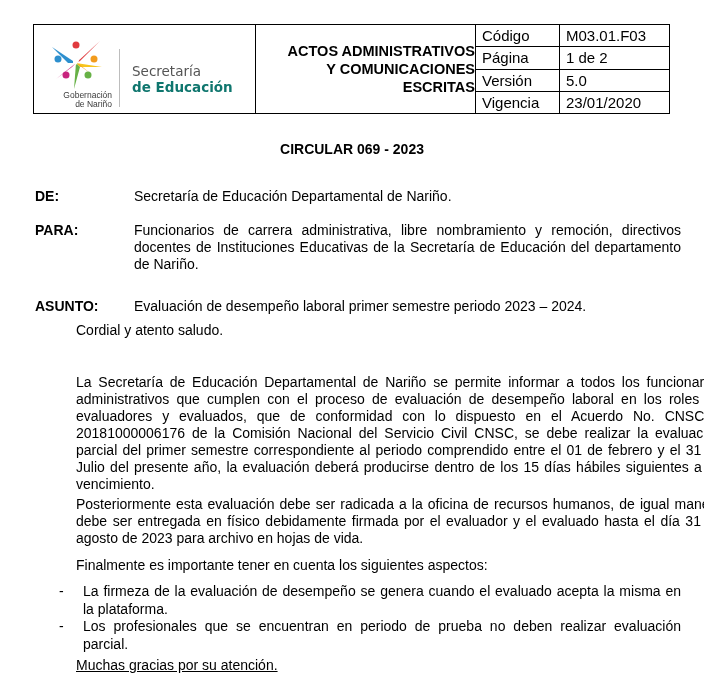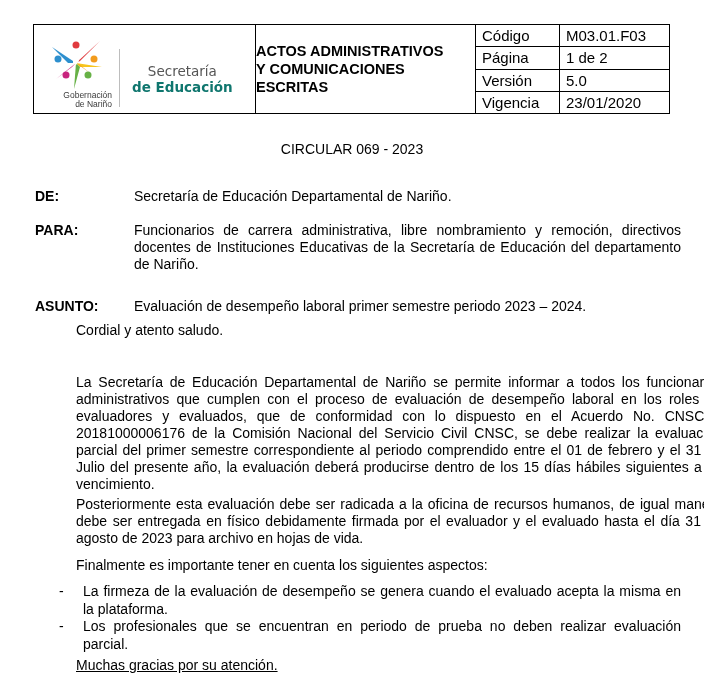--- a/index.html
+++ b/index.html
@@ -9,42 +9,42 @@
   }
   
   .hdr {
     position: absolute; left: 33px; top: 24px;
     border-collapse: collapse;
     width: 637px; height: 90px;
   }
   .hdr td { border: 1px solid #000; padding: 0; }
   .logo-cell { width: 221px; position: relative; }
   .title-cell {
-    width: 219px; text-align: left; vertical-align: middle;
+    width: 219px; text-align: right; vertical-align: middle;
     font-weight: bold; font-size: 14.5px; line-height: 18px;
   }
   .meta-lbl { width: 77px; font-size: 15px; padding-left: 6px !important; height: 21px; margin-left: 23px; }
   .meta-val { width: 103px; font-size: 15px; padding-left: 6px !important; margin-top: 24px; }
   .logo-wrap { position: absolute; left: 6px; top: 8px; width: 210px; height: 78px; }
   .logo-star { position: absolute; left: 6px; top: 4px; width: 60px; height: 52px; }
   .logo-gov {
     position: absolute; left: 0px; top: 58px; width: 72px; text-align: right;
     font-size: 8.5px; line-height: 9px; color: #3a3a3a;
   }
   .logo-divider { position: absolute; left: 79px; top: 16px; width: 1px; height: 58px; background: #bdbdbd; }
   .logo-sec {
     position: absolute; left: 92px; top: 30px; font-size: 13.5px; line-height: 16px;
     font-family: "DejaVu Sans", sans-serif;
   }
-  .logo-sec .l1 { color: #555; text-align: center; }
+  .logo-sec .l1 { color: #555; }
   .logo-sec .l2 { color: #0f766e; font-weight: bold; }
 
   .circ-title {
     position: absolute; left: 0; width: 704px; top: 141px; text-align: center;
-    font-weight: normal; font-size: 14px;
+    font-weight: bold; font-size: 14px;
   }
   .row { position: absolute; left: 35px; width: 646px; font-size: 14px; line-height: 17px; }
   .row .lbl { position: absolute; left: 0; top: 0; font-weight: bold; }
   .row .txt { position: absolute; left: 99px; right: 0; top: 0; text-align: justify; }
   .para {
     position: absolute; left: 48px; width: 646px; font-size: 14px; line-height: 17.5px;
     text-align: justify;
     margin-left: 28px;
   }
   .para.tight { line-height: 17px; }

